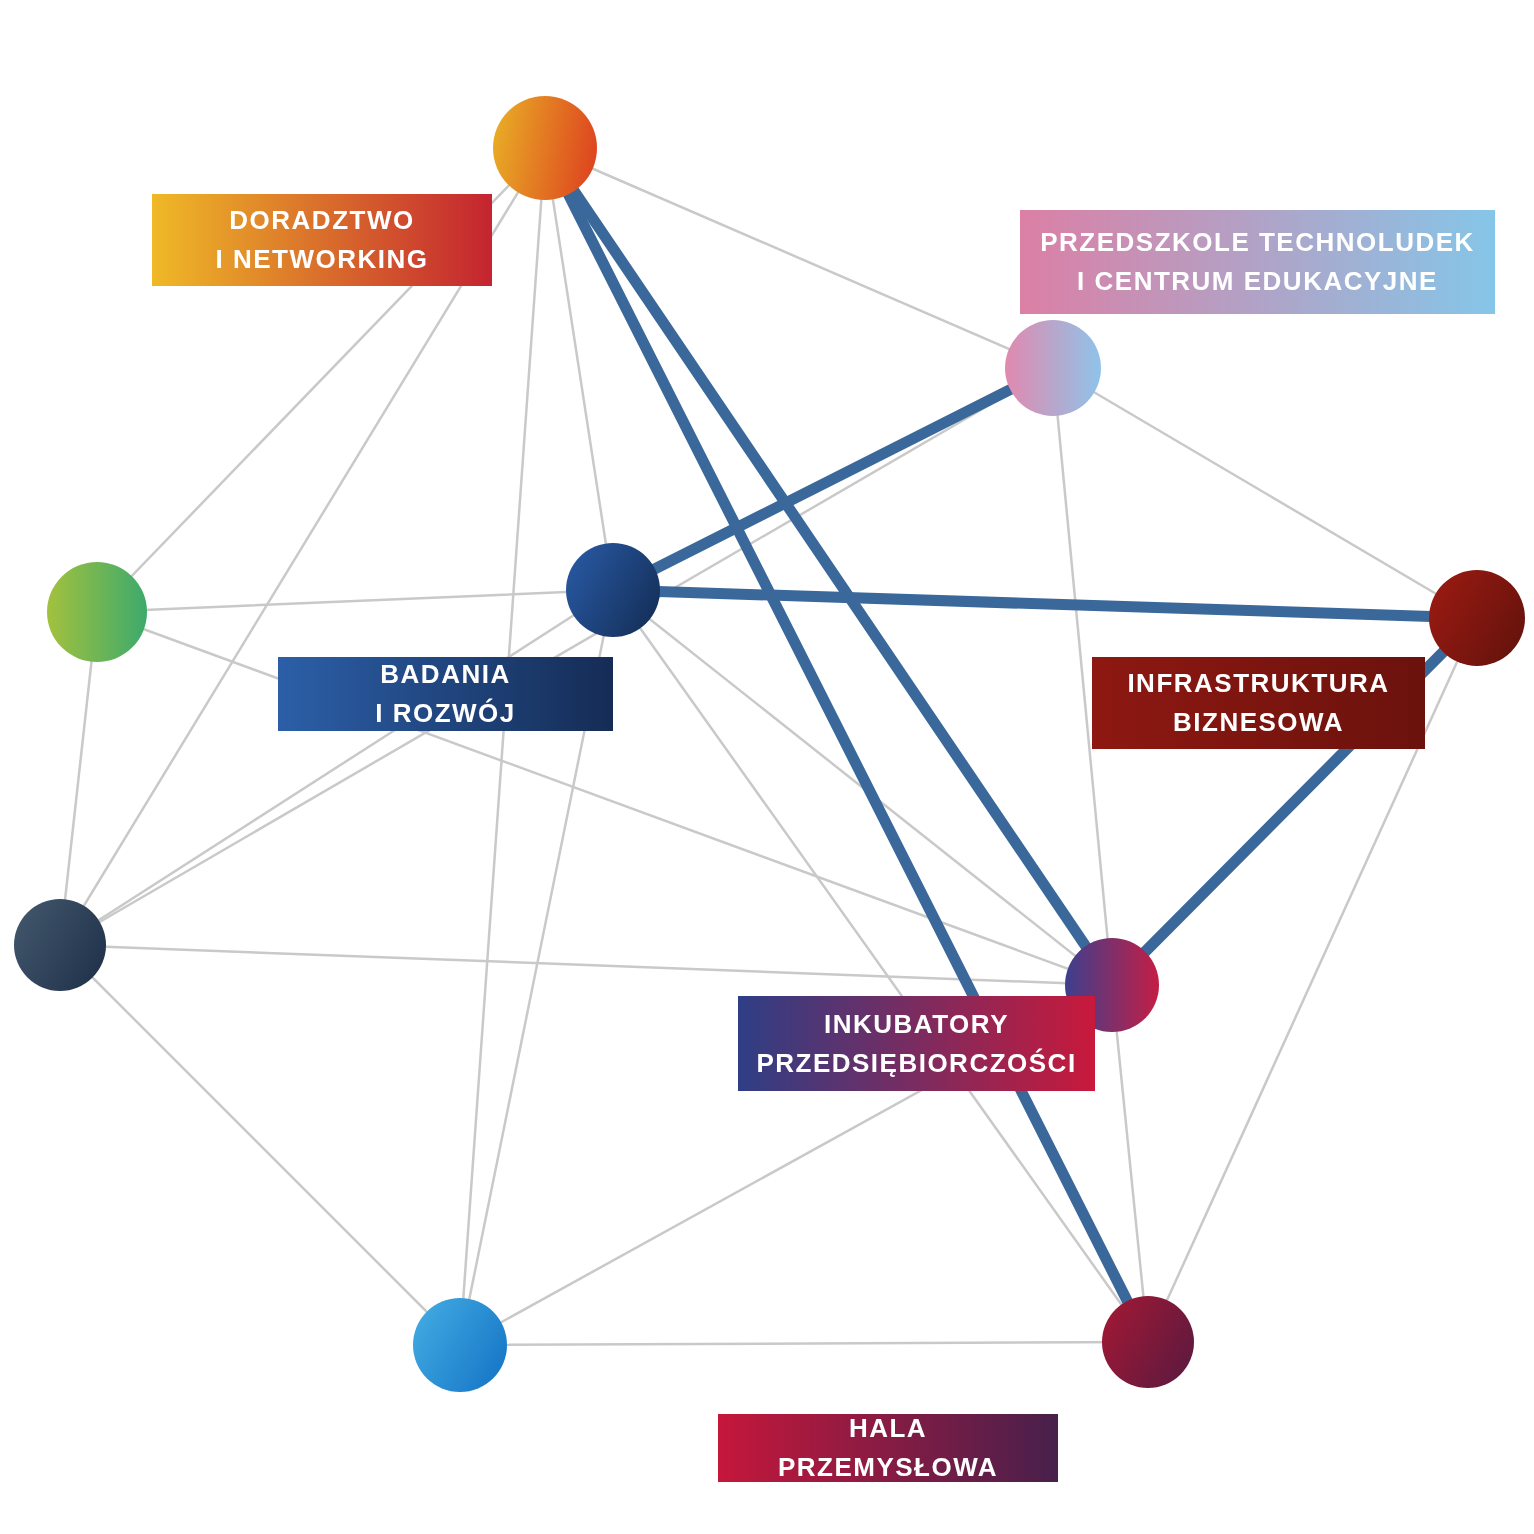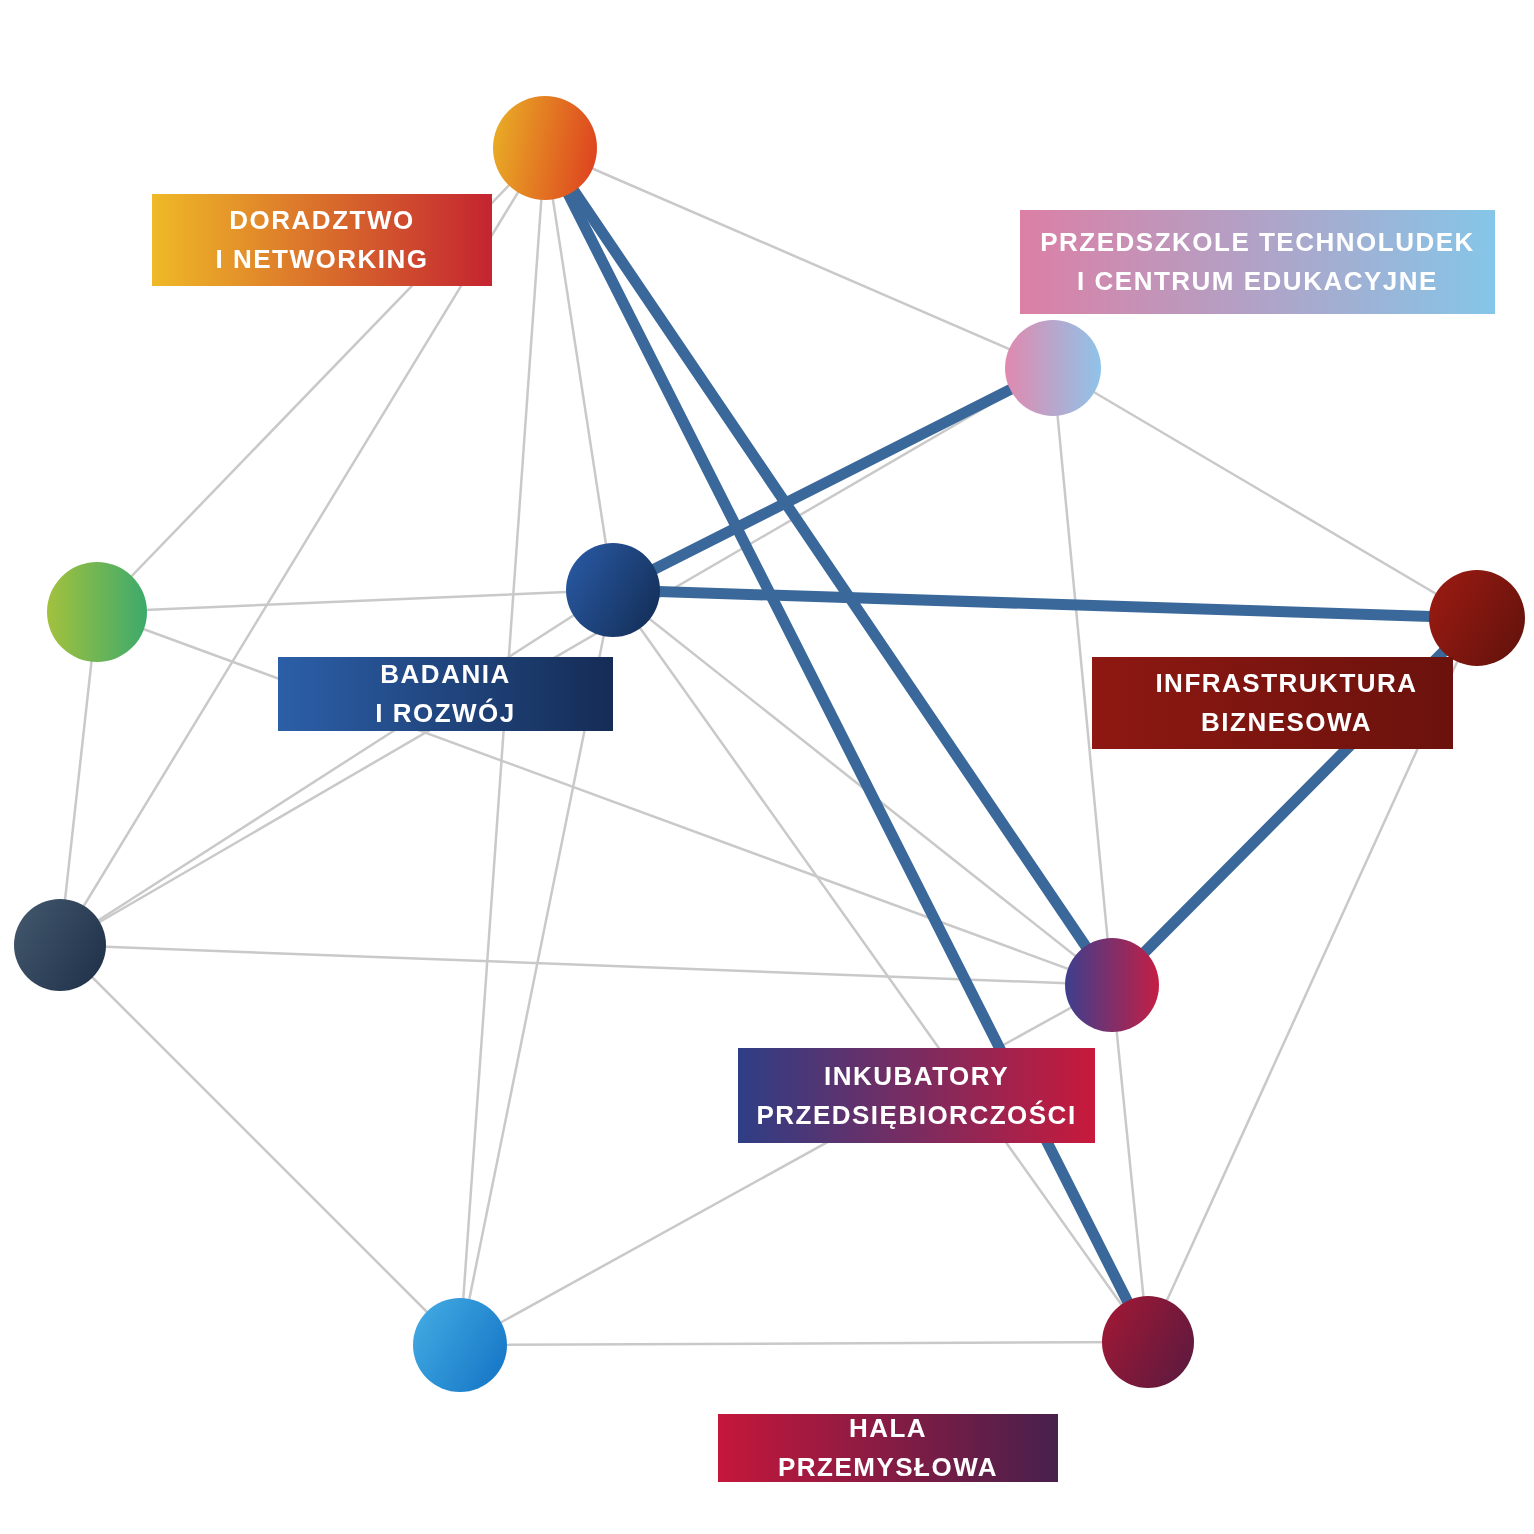--- a/index.html
+++ b/index.html
@@ -84,20 +84,20 @@
       <div class="node" style="left: 14px; top: 899px; width: 92px; height: 92px; background: linear-gradient(120deg, rgb(68, 88, 110), rgb(28, 47, 71));"></div>
       <div class="node" style="left: 413px; top: 1298px; width: 94px; height: 94px; background: linear-gradient(120deg, rgb(69, 174, 228), rgb(18, 114, 196));"></div>
     </div>
   <div id="labels">
       <div class="label-box" style="left: 152px; top: 194px; width: 340px; height: 92px; background: linear-gradient(90deg, rgb(239, 185, 39), rgb(196, 36, 48));">DORADZTWO
 I NETWORKING</div>
       <div class="label-box" style="left: 1020px; top: 210px; width: 475px; height: 104px; background: linear-gradient(90deg, rgb(220, 127, 165), rgb(133, 198, 232));">PRZEDSZKOLE TECHNOLUDEK
 I CENTRUM EDUKACYJNE</div>
       <div class="label-box" style="left: 278px; top: 657px; width: 335px; height: 74px; background: linear-gradient(90deg, rgb(44, 95, 168), rgb(21, 44, 85));">BADANIA
 I ROZWÓJ</div>
-      <div class="label-box" style="left: 1092px; top: 657px; width: 333px; height: 92px; background: linear-gradient(90deg, rgb(142, 24, 18), rgb(107, 18, 13)); padding-left: 28px;">INFRASTRUKTURA
+      <div class="label-box" style="left: 1092px; top: 657px; width: 333px; height: 92px; background: linear-gradient(90deg, rgb(142, 24, 18), rgb(107, 18, 13));">INFRASTRUKTURA
 BIZNESOWA</div>
-      <div class="label-box" style="left: 738px; top: 1048px; width: 357px; height: 95px; background: linear-gradient(90deg, rgb(46, 62, 133), rgb(200, 25, 59));">INKUBATORY
+      <div class="label-box" style="left: 738px; top: 996px; width: 357px; height: 95px; background: linear-gradient(90deg, rgb(46, 62, 133), rgb(200, 25, 59));">INKUBATORY
 PRZEDSIĘBIORCZOŚCI</div>
       <div class="label-box" style="left: 718px; top: 1414px; width: 340px; height: 68px; background: linear-gradient(90deg, rgb(197, 23, 59), rgb(71, 32, 76));">HALA
 PRZEMYSŁOWA</div>
     </div>
 </div>
 
 </body></html>

